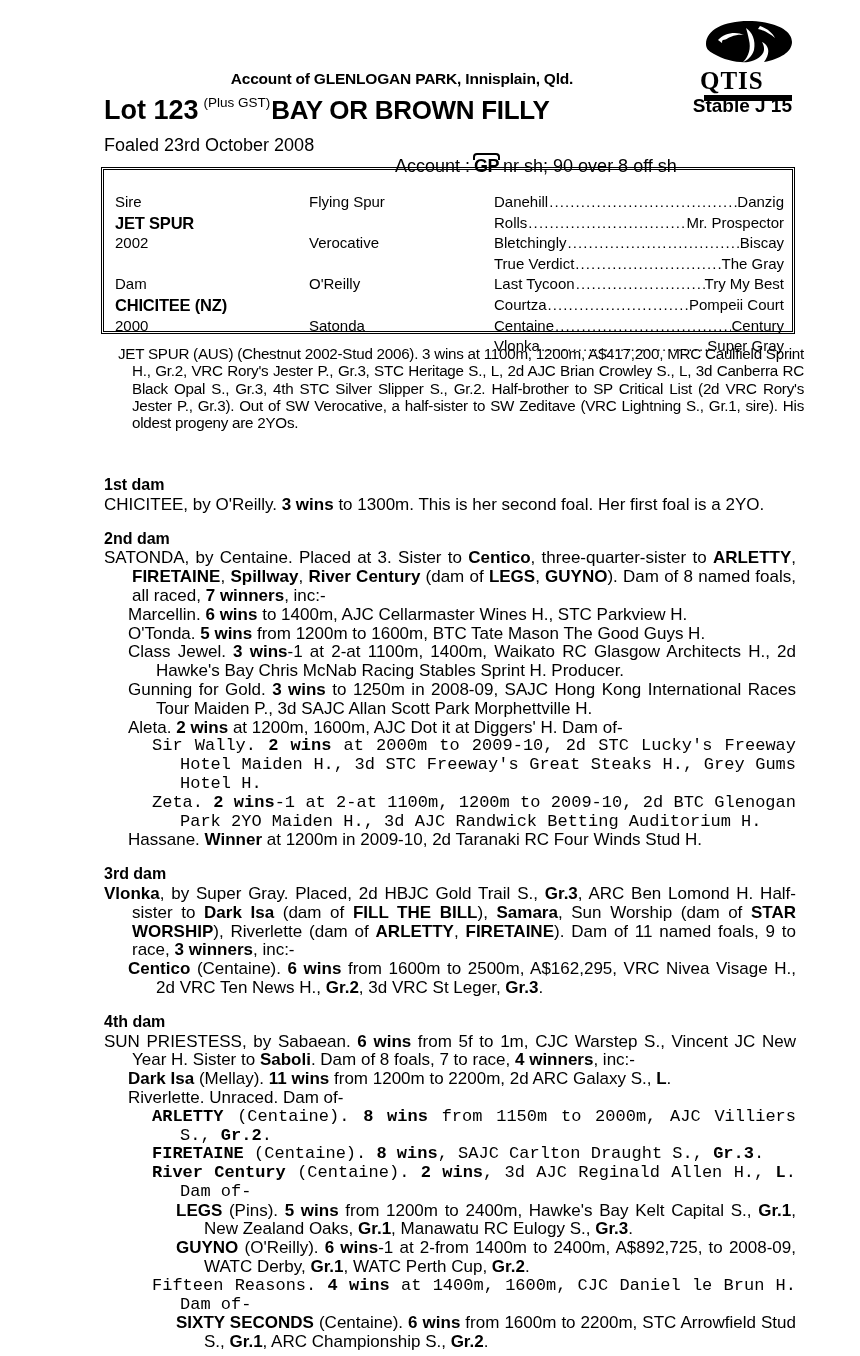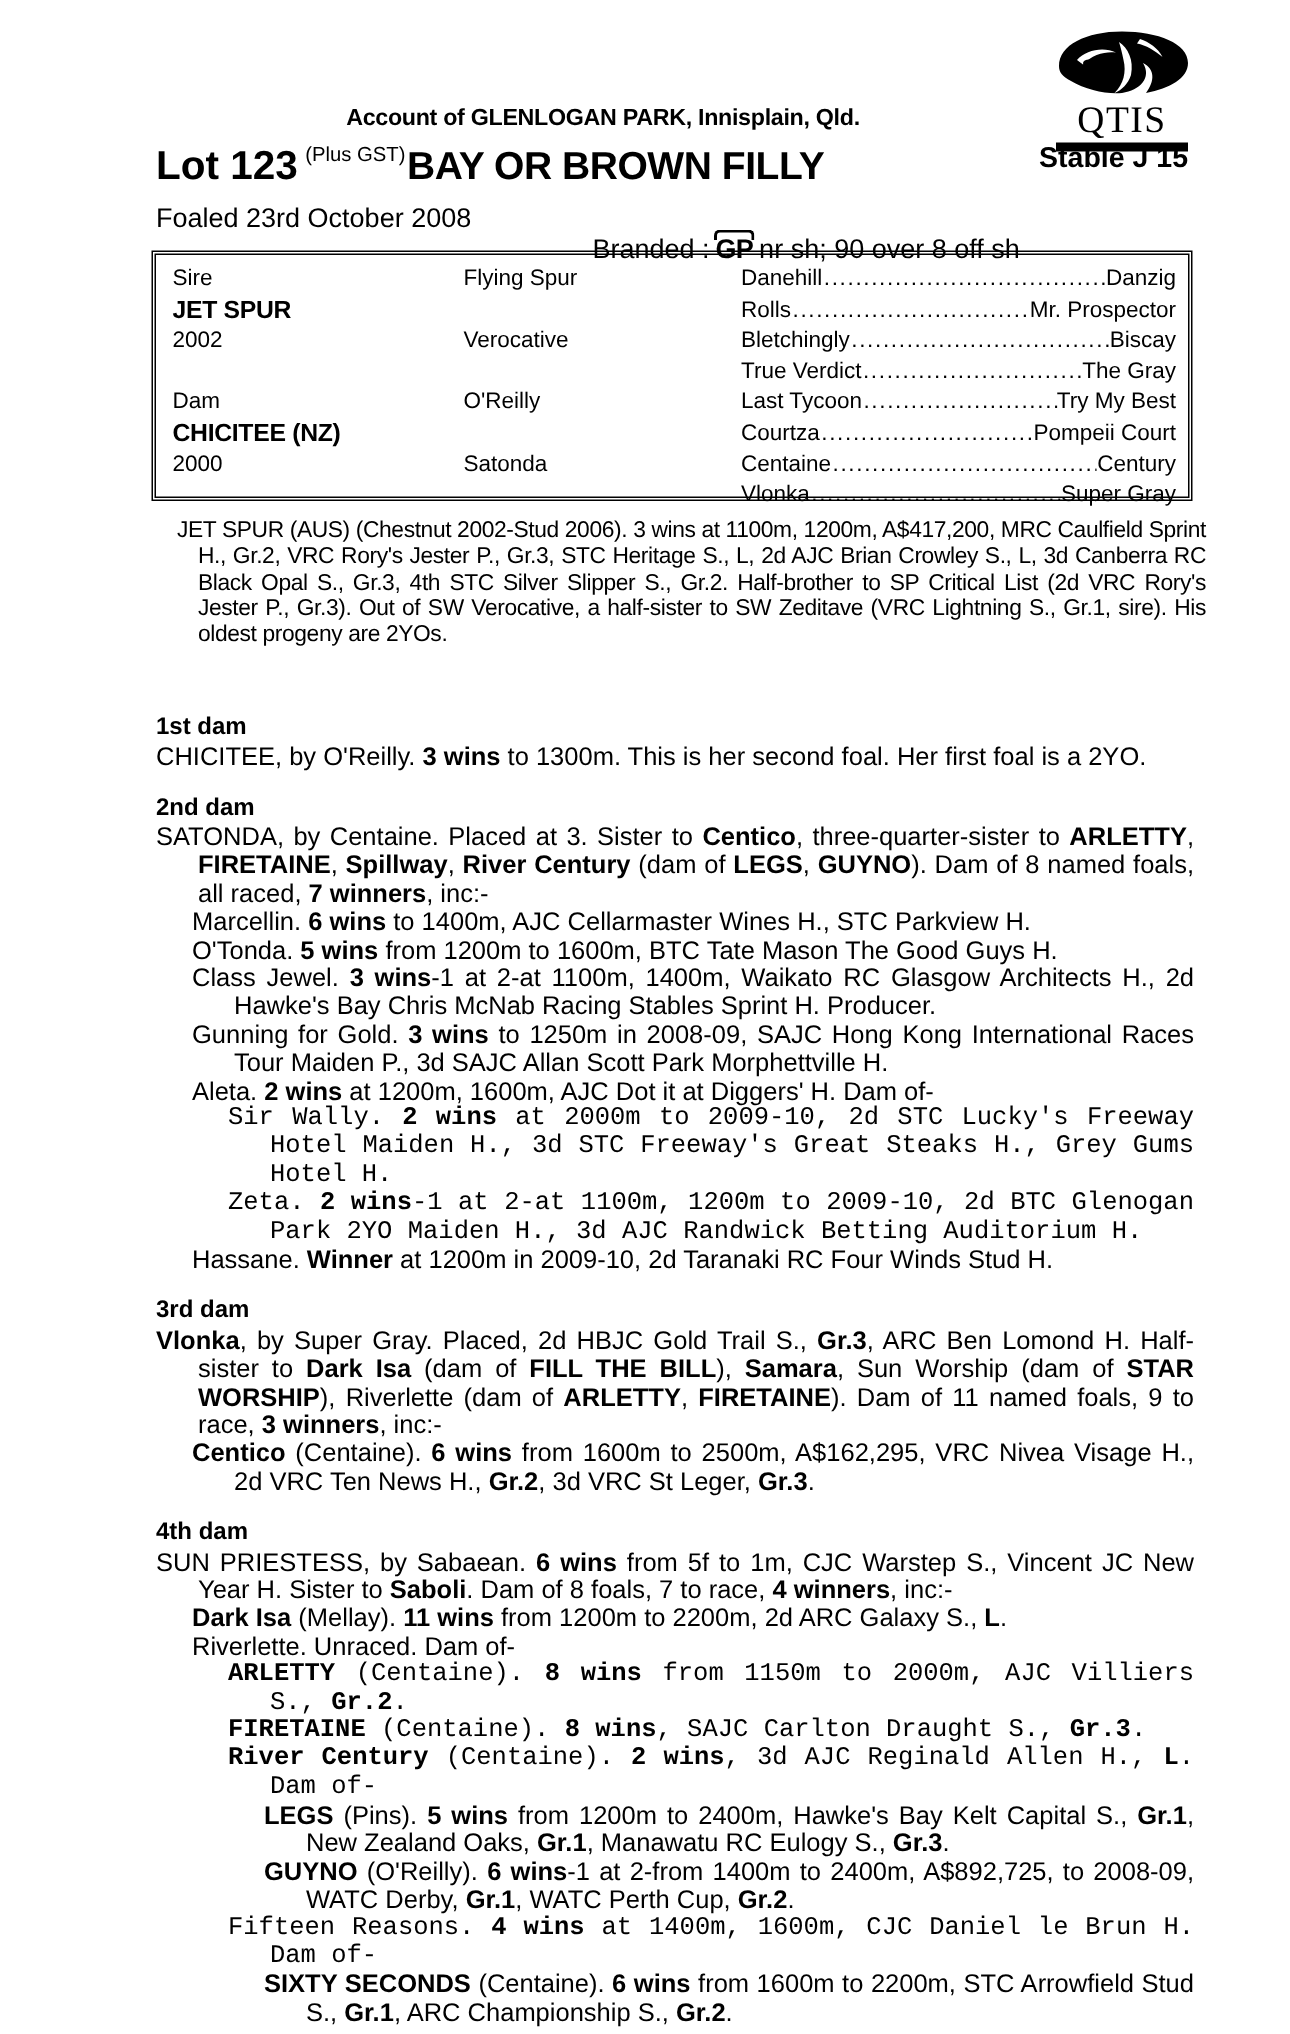--- a/index.html
+++ b/index.html
@@ -35,23 +35,23 @@
     right: 0px;
     top: 0px;
     width: 96px;
     height: 82px;
   }
   .qtis-mark { display:block; }
   .qtis-word {
     font-family: "Liberation Serif", serif;
     font-size: 25px;
     letter-spacing: 1px;
-    text-align: center;
     line-height: 1;
     margin-top: -2px;
+    font-weight: bold;
   }
   .qtis-bar {
     height: 6px;
     background: #000;
     margin: 2px 4px 0 4px;
   }
 
   .account-line {
     text-align: center;
     font-size: 15.5px;
@@ -136,21 +136,21 @@
     border: 3px double #000;
     box-sizing: border-box;
   }
   .ped-inner {
     position: relative;
     width: 100%;
     height: 100%;
   }
   .ped-col {
     position: absolute;
-    top: 6px;
+    top: 22px;
     font-size: 15px;
     line-height: 20.6px;
   }
   .ped-col-a { left: 11px; width: 170px; }
   .ped-col-b { left: 205px; width: 180px; }
   .ped-col-c { left: 390px; right: 8px; }
   .ped-name {
     font-weight: bold;
     font-size: 16.5px;
     letter-spacing: -0.2px;
@@ -237,21 +237,21 @@
     <div class="lot-row">
       <span class="lot-no">Lot 123</span>
       <span class="plus-gst">(Plus GST)</span>
       <span class="horse-desc">BAY OR BROWN FILLY</span>
       <span class="stable">Stable J 15</span>
     </div>
 
     <div class="foaled-row">
       <span class="foaled-left">Foaled 23rd October 2008</span>
       <span class="branded-right">
-        <span>Branded :</span>
+        <span>Account :</span>
         <span class="brand-glyph">GP</span>
         <span>nr sh; 90 over 8 off sh</span>
       </span>
     </div>
   </div>
 
   <div class="ped-table">
     <div class="ped-inner">
       <div class="ped-col ped-col-a">
         <div>Sire</div>

